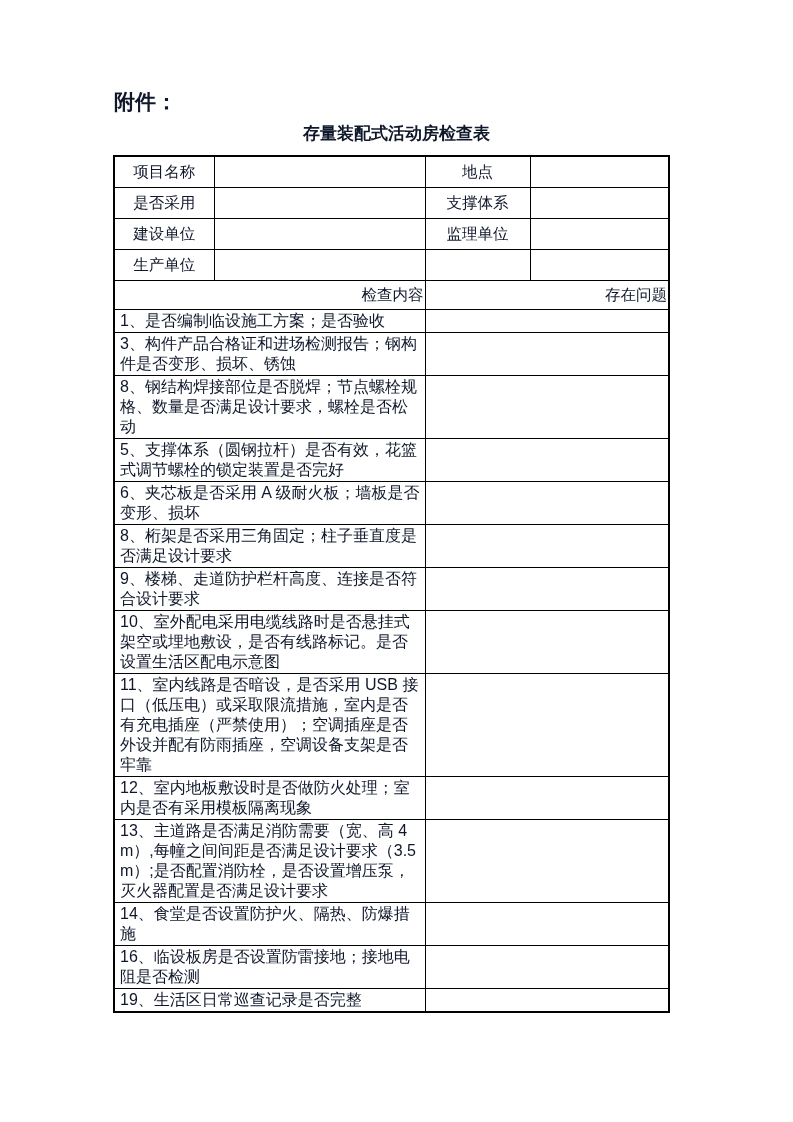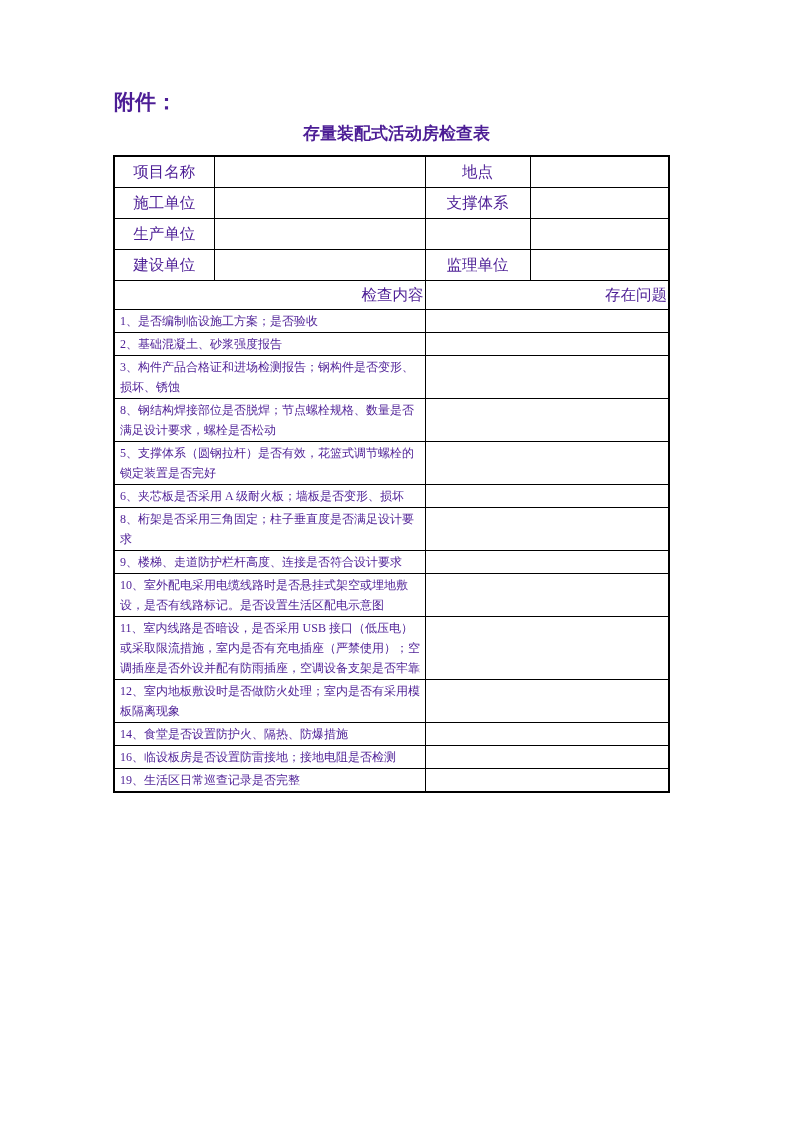--- a/index.html
+++ b/index.html
@@ -1,21 +1,21 @@
 <!DOCTYPE html>
 <html><head>
 <meta charset="utf-8">
 <style>
   html,body { margin:0; padding:0; background:#e8e8e8; }
   .page {
     position:relative;
     width:793px; height:1122px;
     background:#ffffff;
-    font-family:Liberation Serif, serif;
-    color:#4c1d95;
+    font-family:Liberation Sans, sans-serif;
+    color:#0f172a;
     overflow:hidden;
     margin:0 auto;
   }
   .attachment {
     position:absolute; left:114px; top:88px;
     font-size:21px; font-weight:bold;
   }
   .doc-title {
     position:absolute; left:0; top:122px; width:100%;
     text-align:center; font-size:17px; font-weight:bold;
@@ -34,21 +34,21 @@
   td.info-label {
     text-align:center; vertical-align:middle;
     height:28px; font-size:15.5px;
   }
   td.info-value { height:28px; }
   td.section-header {
     text-align:right; vertical-align:middle;
     height:26px; font-size:15.5px;
   }
   td.item-content {
-    font-size:12px; line-height:20px;
+    font-size:16px; line-height:20px;
     padding:1px 1px 1px 5px;
     vertical-align:middle;
     word-break:break-all;
   }
   td.issue-cell { vertical-align:middle; }
 </style>
 </head>
 <body>
 
 <div class="page">
@@ -65,49 +65,45 @@
     </colgroup>
     <tbody>
 
       <tr>
         <td class="info-label">项目名称</td>
         <td class="info-value"></td>
         <td class="info-label">地点</td>
         <td class="info-value"></td>
       </tr>
       <tr>
-        <td class="info-label">施工单位</td>
+        <td class="info-label">是否采用</td>
         <td class="info-value"></td>
         <td class="info-label">支撑体系</td>
+        <td class="info-value"></td>
+      </tr>
+      <tr>
+        <td class="info-label">建设单位</td>
+        <td class="info-value"></td>
+        <td class="info-label">监理单位</td>
         <td class="info-value"></td>
       </tr>
       <tr>
         <td class="info-label">生产单位</td>
         <td class="info-value"></td>
         <td class="info-label"></td>
-        <td class="info-value"></td>
-      </tr>
-      <tr>
-        <td class="info-label">建设单位</td>
-        <td class="info-value"></td>
-        <td class="info-label">监理单位</td>
         <td class="info-value"></td>
       </tr>
 
       <tr>
         <td class="section-header" colspan="2">检查内容</td>
         <td class="section-header" colspan="2">存在问题</td>
       </tr>
 
       <tr>
         <td class="item-content" colspan="2">1、是否编制临设施工方案；是否验收</td>
-        <td class="issue-cell" colspan="2"></td>
-      </tr>
-      <tr>
-        <td class="item-content" colspan="2">2、基础混凝土、砂浆强度报告</td>
         <td class="issue-cell" colspan="2"></td>
       </tr>
       <tr>
         <td class="item-content" colspan="2">3、构件产品合格证和进场检测报告；钢构件是否变形、损坏、锈蚀</td>
         <td class="issue-cell" colspan="2"></td>
       </tr>
       <tr>
         <td class="item-content" colspan="2">8、钢结构焊接部位是否脱焊；节点螺栓规格、数量是否满足设计要求，螺栓是否松动</td>
         <td class="issue-cell" colspan="2"></td>
       </tr>
@@ -133,20 +129,24 @@
       </tr>
       <tr>
         <td class="item-content" colspan="2">11、室内线路是否暗设，是否采用 USB 接口（低压电）或采取限流措施，室内是否有充电插座（严禁使用）；空调插座是否外设并配有防雨插座，空调设备支架是否牢靠</td>
         <td class="issue-cell" colspan="2"></td>
       </tr>
       <tr>
         <td class="item-content" colspan="2">12、室内地板敷设时是否做防火处理；室内是否有采用模板隔离现象</td>
         <td class="issue-cell" colspan="2"></td>
       </tr>
       <tr>
+        <td class="item-content" colspan="2">13、主道路是否满足消防需要（宽、高 4m）,每幢之间间距是否满足设计要求（3.5m）;是否配置消防栓，是否设置增压泵，灭火器配置是否满足设计要求</td>
+        <td class="issue-cell" colspan="2"></td>
+      </tr>
+      <tr>
         <td class="item-content" colspan="2">14、食堂是否设置防护火、隔热、防爆措施</td>
         <td class="issue-cell" colspan="2"></td>
       </tr>
       <tr>
         <td class="item-content" colspan="2">16、临设板房是否设置防雷接地；接地电阻是否检测</td>
         <td class="issue-cell" colspan="2"></td>
       </tr>
       <tr>
         <td class="item-content" colspan="2">19、生活区日常巡查记录是否完整</td>
         <td class="issue-cell" colspan="2"></td>

